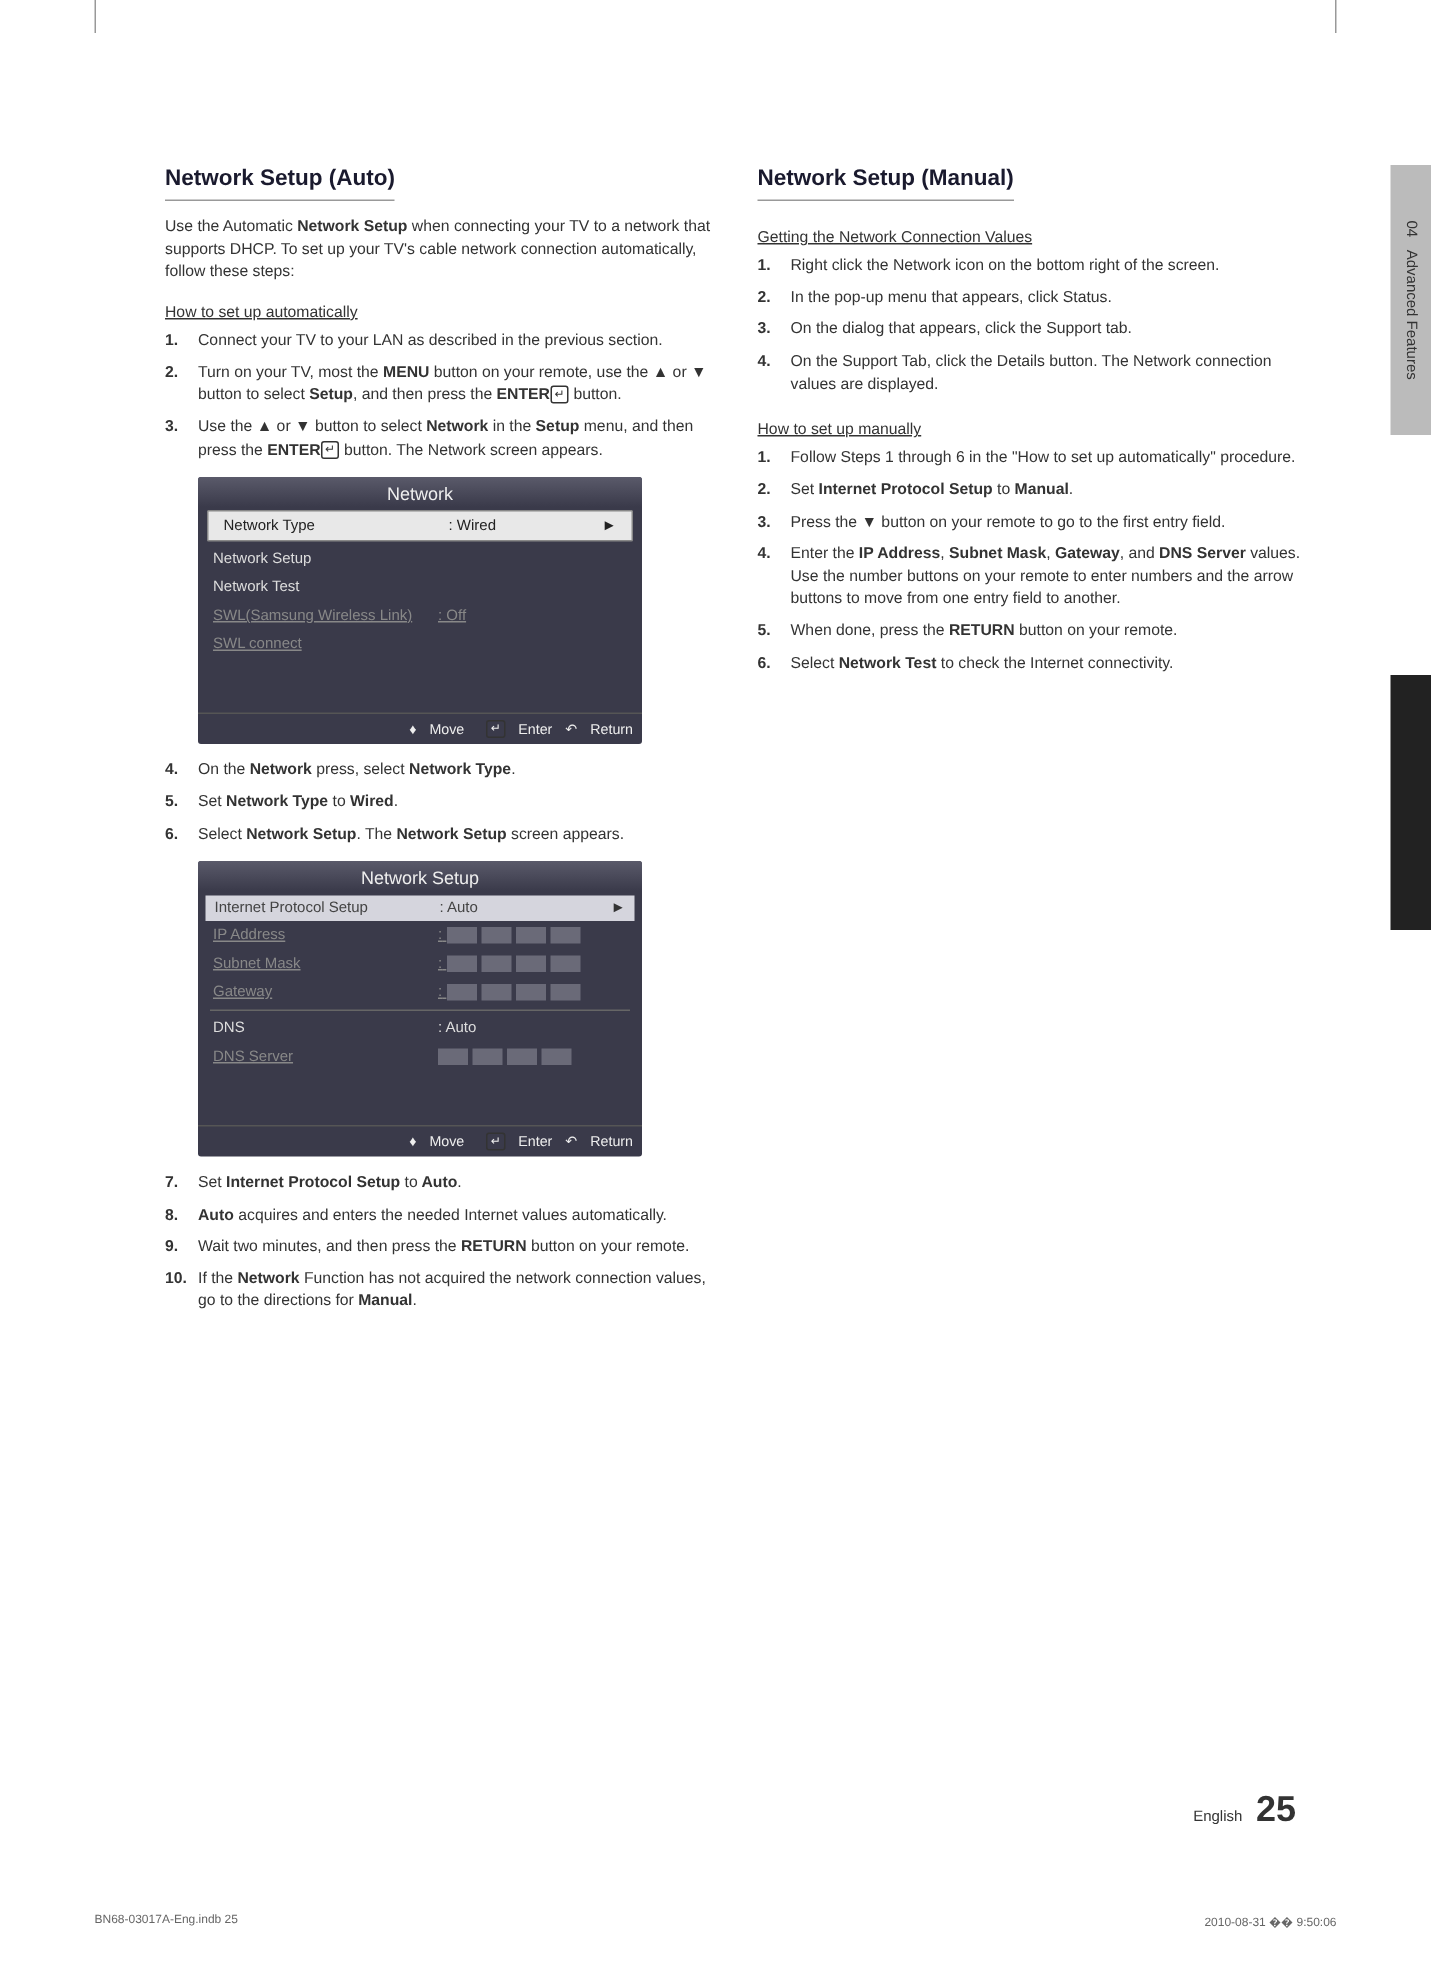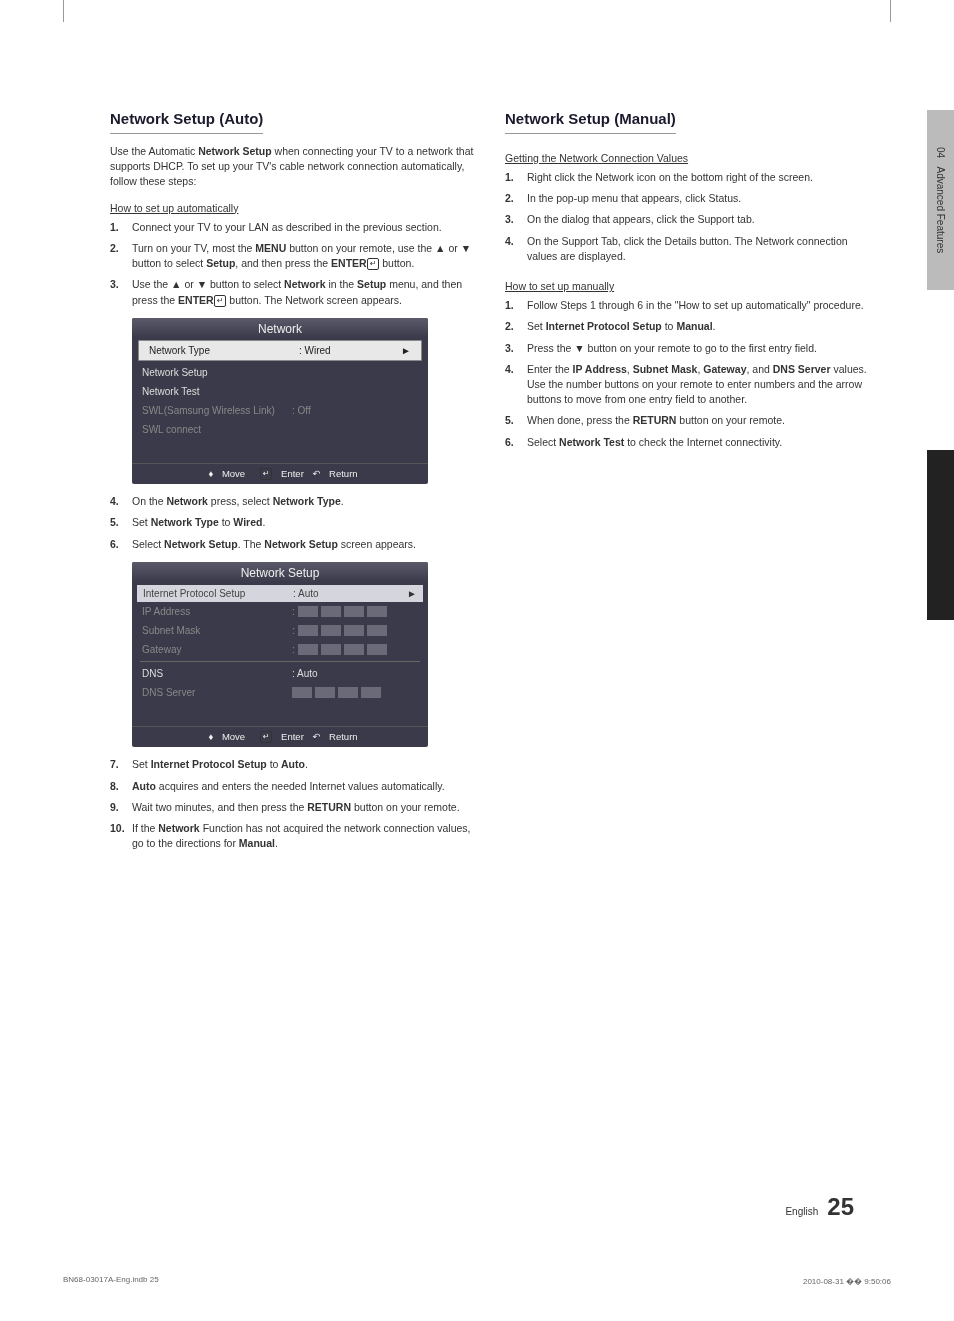--- a/index.html
+++ b/index.html
@@ -105,29 +105,29 @@
     }
     .ui-row .label { flex: 0 0 150px; }
     .ui-row .value { flex: 1; }
     .ui-row.selected {
       background: #e8e8e8;
       color: #222;
       margin: 2px 6px;
       border-radius: 1px;
       border: 1px solid #888;
     }
-    .ui-row.disabled { color: #888; }
+    .ui-row.disabled { color: #888; text-decoration: underline; }
     .ui-row .arrow { color: #222; font-size: 10px; }
     .ui-footer {
-      text-align: center;
-      padding: 4px 18px;
+      text-align: right;
+      padding: 4px 6px;
       font-size: 9.5px;
       color: #eee;
       border-top: 1px solid #555;
-      margin-top: 24px;
+      margin-top: 36px;
     }
     .ui-footer span { margin-left: 6px; }
     .ip-boxes {
       display: inline-flex;
       gap: 3px;
     }
     .ip-box {
       width: 20px;
       height: 11px;
       background: #6a6a78;
@@ -169,21 +169,21 @@
     .side-label {
       writing-mode: vertical-rl;
       font-size: 10px;
       color: #333;
       white-space: nowrap;
     }
 
     .page-num-area {
       position: absolute;
       bottom: 100px;
-      right: 100px;
+      right: 90px;
       font-size: 11px;
     }
     .page-num-area .lang { font-size: 10px; margin-right: 6px; }
     .page-num-area .num { font-size: 24px; font-weight: bold; }
     .footer-line {
       position: absolute;
       bottom: 35px;
       left: 63px;
       right: 63px;
       display: flex;

